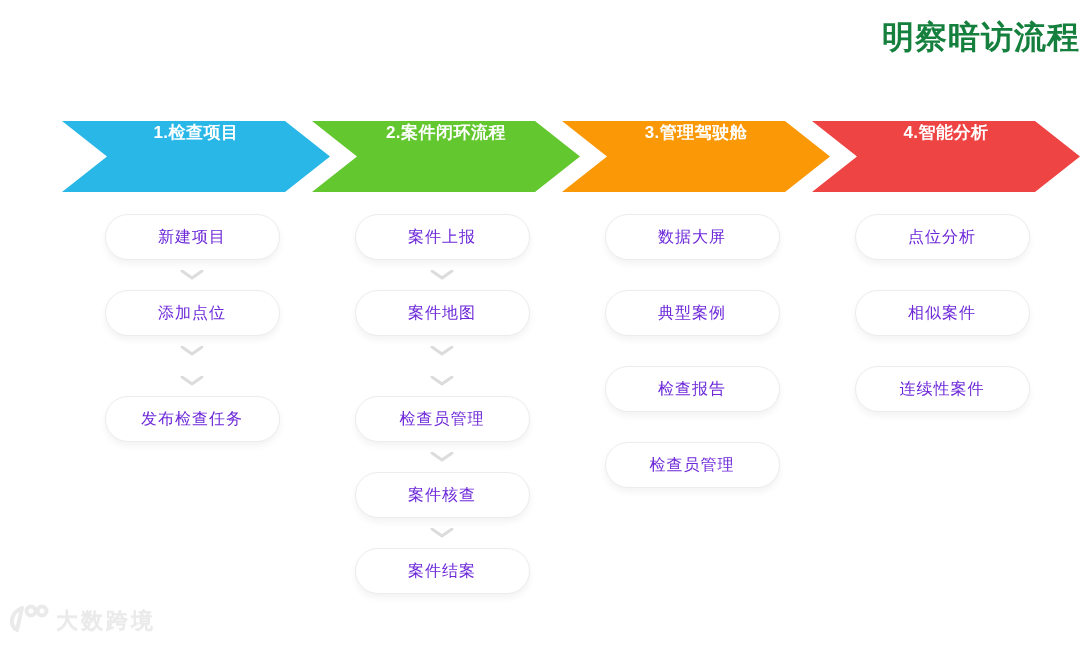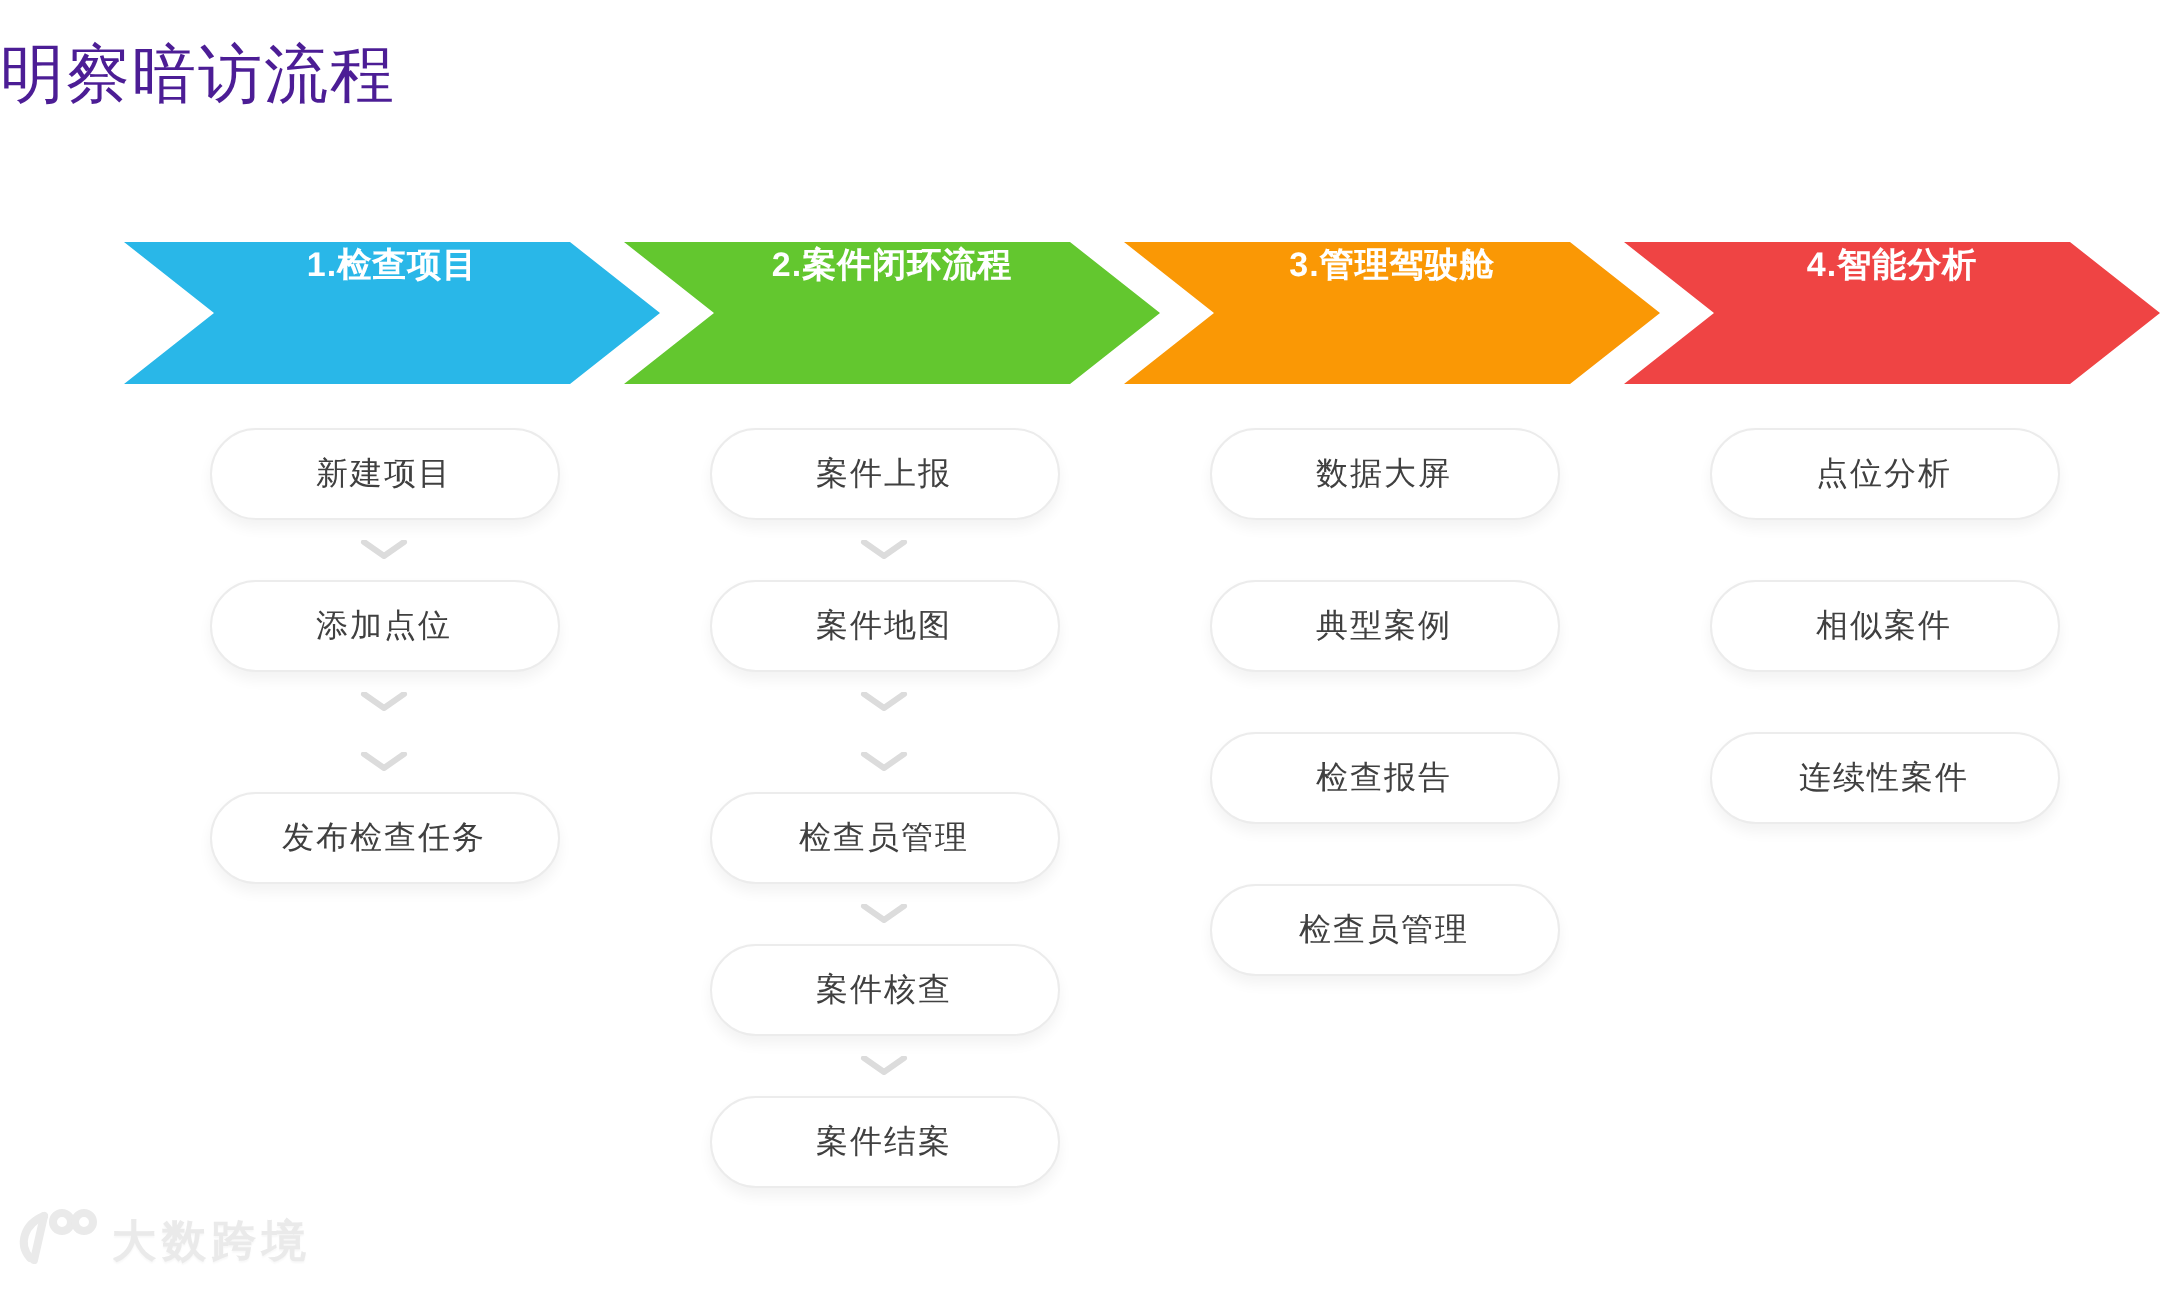--- a/index.html
+++ b/index.html
@@ -2,22 +2,22 @@
 <html><head>
 <meta charset="utf-8">
 <style>
   html,body{margin:0;padding:0;background:#fff;}
   #page{
     position:relative;width:1080px;height:645px;background:#ffffff;overflow:hidden;
     font-family:"Liberation Sans","DejaVu Sans",sans-serif;
   }
   
   .title{
-    position:absolute;top:16px;left:0;width:1080px;text-align:left;
-    font-size:32px;font-weight:normal;color:#4c1d95;letter-spacing:1px;
+    position:absolute;top:16px;left:0;width:1080px;text-align:right;
+    font-size:32px;font-weight:bold;color:#15803d;letter-spacing:1px;
   }
   
   .arrow{
     position:absolute;top:121px;height:71px;width:268px;
     display:flex;align-items:flex-start;justify-content:center;
     clip-path:polygon(0% 0%, calc(100% - 45px) 0%, 100% 50%, calc(100% - 45px) 100%, 0% 100%, 45px 50%);
     color:#fff;font-size:17px;font-weight:bold;letter-spacing:0.5px;
   }
   .a0{left:62px;background:#29b7e8;}
   .a1{left:312px;background:#63c72f;}
@@ -29,21 +29,21 @@
     display:flex;flex-direction:row;
   }
   .col{
     width:250px;display:flex;flex-direction:column;align-items:center;
   }
   .pill{
     width:175px;height:46px;box-sizing:border-box;
     background:#fff;border:1px solid #ececec;border-radius:23px;
     box-shadow:0 4px 7px rgba(0,0,0,0.05);
     display:flex;align-items:center;justify-content:center;
-    font-size:16px;color:#404040;letter-spacing:1px;
+    font-size:16px;color:#6d28d9;letter-spacing:1px;
   }
   .gap{height:30px;width:175px;}
   .chev{
     height:30px;width:175px;display:flex;align-items:center;justify-content:center;
   }
   
   .watermark{
     position:absolute;left:6px;top:602px;height:38px;
     display:flex;align-items:center;color:#eaeaea;
   }

